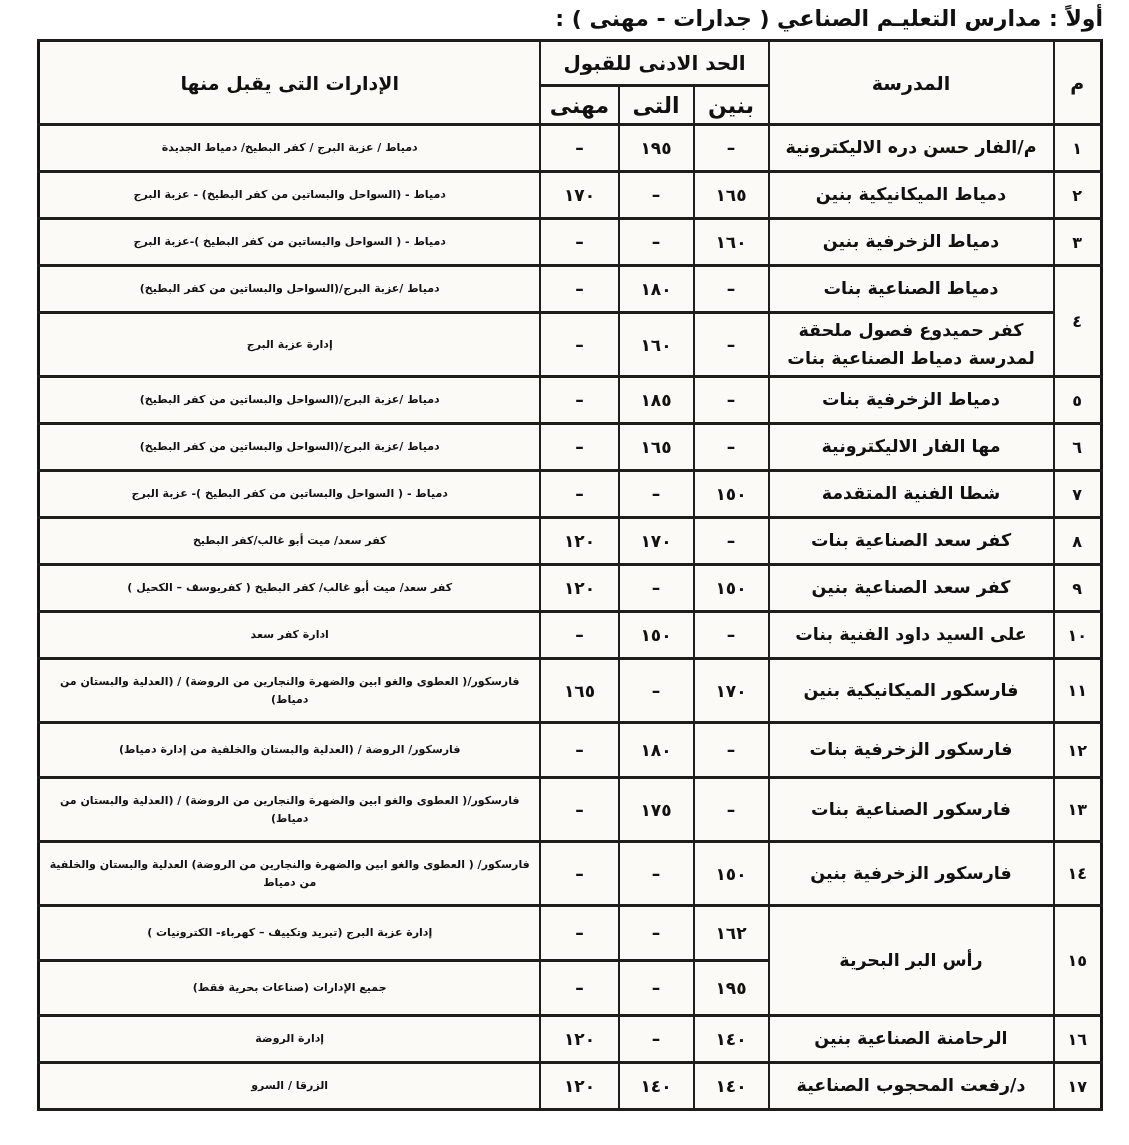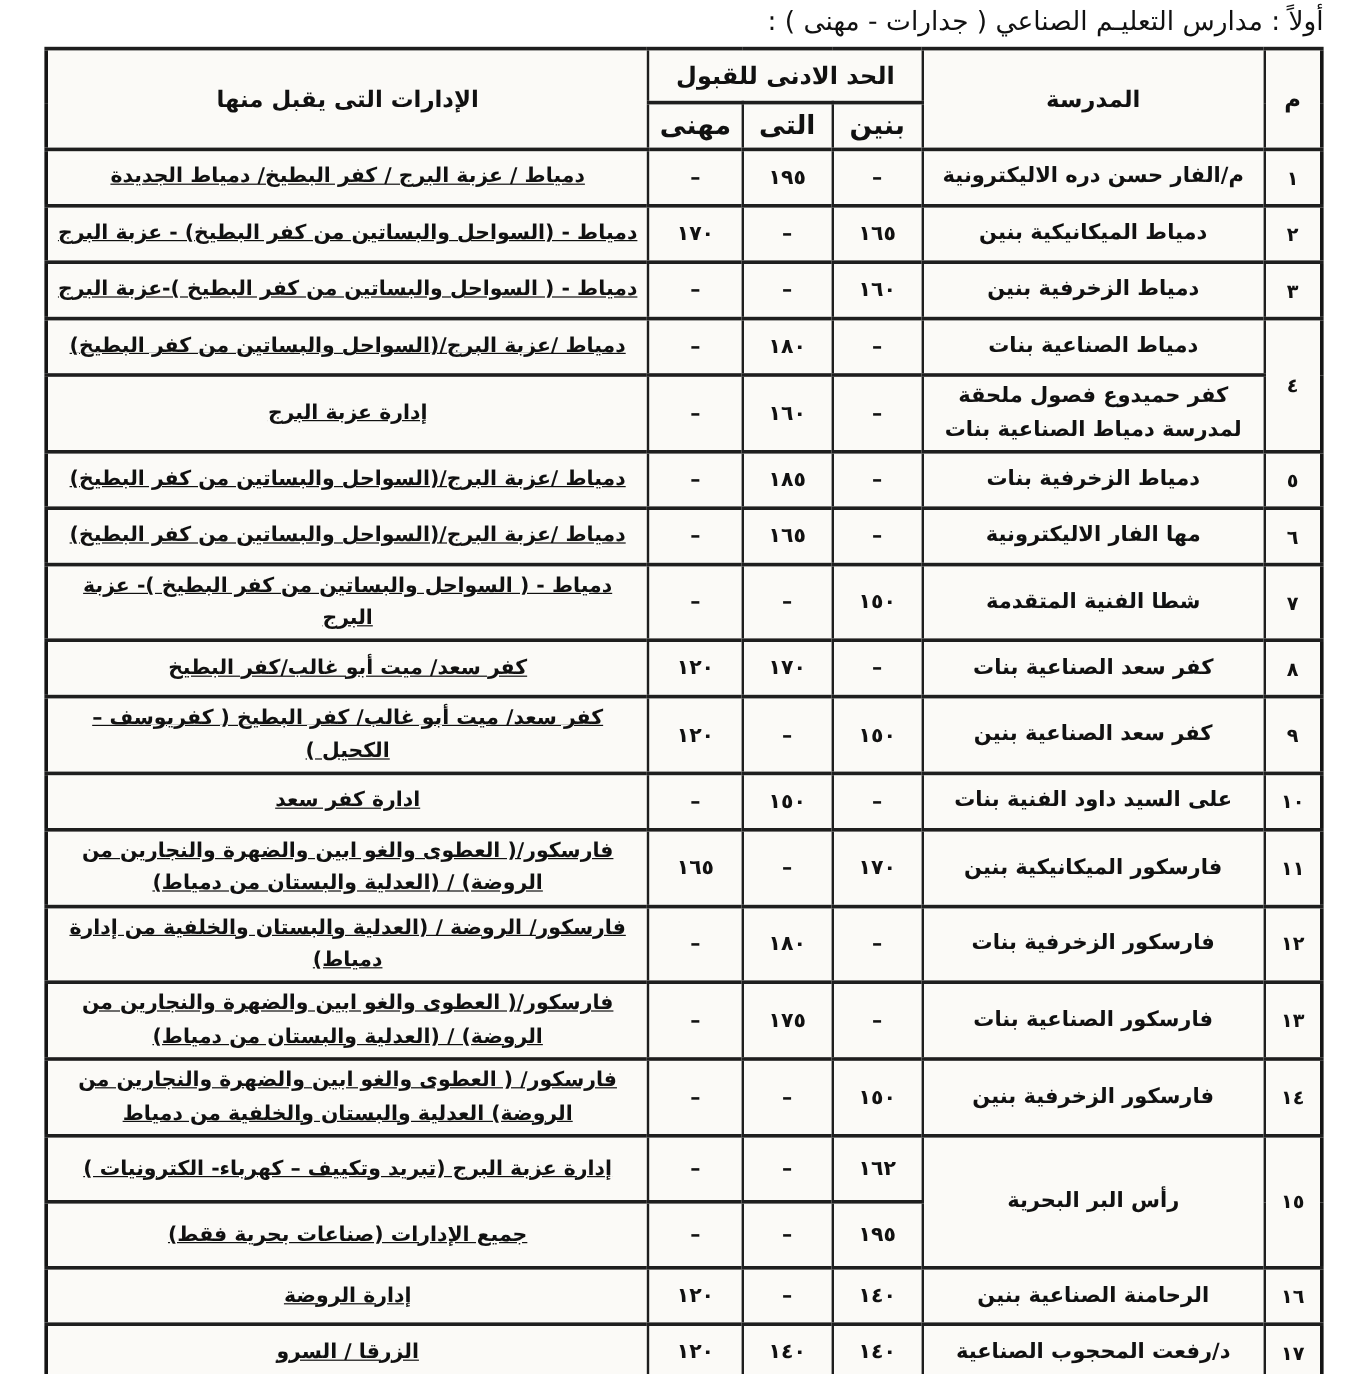--- a/index.html
+++ b/index.html
@@ -10,21 +10,21 @@
     color:#111;
   }
   .page{
     width:1129px; height:1145px;
     box-sizing:border-box;
     padding-top:6px;
     position:relative;
   }
   .title{
     font-size:22px;
-    font-weight:normal;
+    font-weight:bold;
     text-align:right;
     margin:0 26px 8px 0;
     letter-spacing:.2px;
   }
   table.schools{
     border-collapse:collapse;
     table-layout:fixed;
     width:1063px;
     margin-right:26px;
     background:#fbfaf7;
@@ -39,21 +39,21 @@
     padding:3px 8px;
     overflow:hidden;
   }
   table.schools{ border:3px solid #151515; }
   th.group{ font-size:20px; height:36px; }
   th.sub{ font-size:22px; height:30px; }
   th.big{ font-size:19px; }
   td.num{ font-size:16px; width:48px; }
   td.score{ font-size:17px; }
   td.school{ font-size:17.5px; line-height:1.55; }
-  td.depts{ font-size:17px; line-height:1.6; padding:3px 14px;text-decoration:underline; }
+  td.depts{ font-size:11px; line-height:1.6; padding:3px 14px; }
   tr.std{ height:47px; }
   tr.tall{ height:64px; }
   tr.med{ height:55px; }
 </style>
 </head>
 <body>
 
 <div class="page">
 
   <h1 class="title">أولاً : مدارس التعليـم الصناعي ( جدارات - مهنى ) :</h1>

